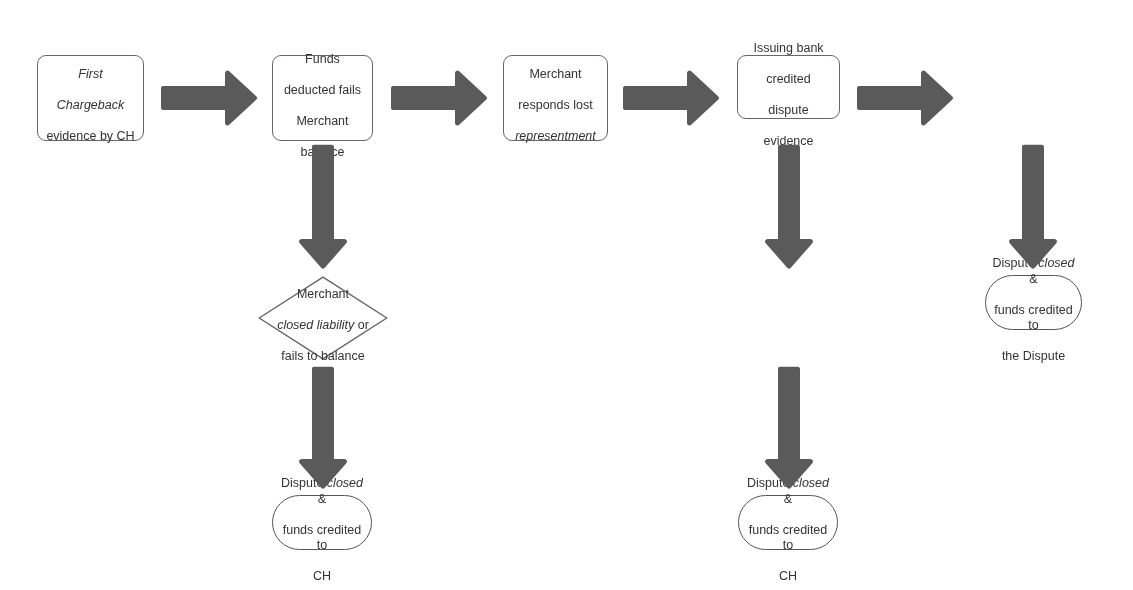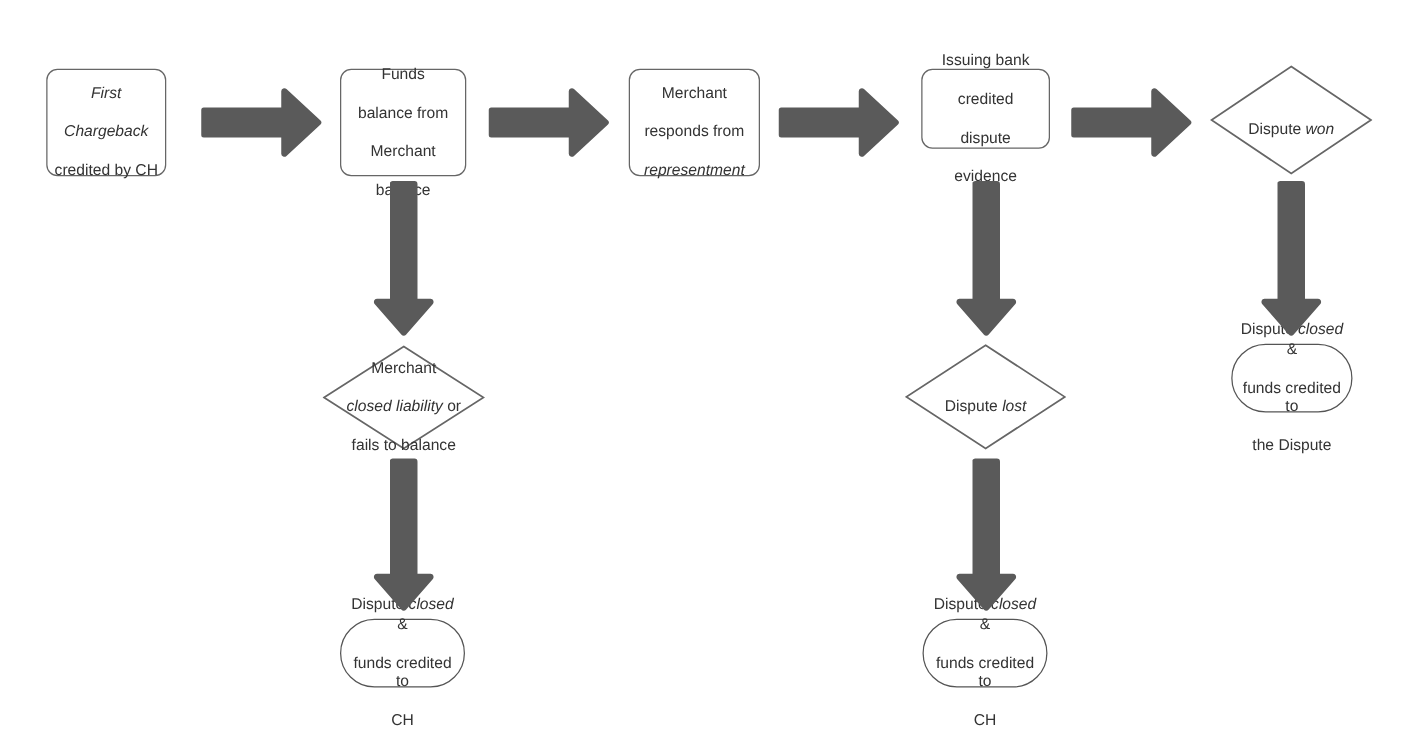--- a/index.html
+++ b/index.html
@@ -73,88 +73,68 @@
     position: absolute;
   }
   .arrow svg { display: block; }
   i, .it { font-style: italic; }
 </style>
 </head>
 <body>
 
 <div id="canvas">
 
-  <div class="node process" style="left:37px; top:55px; width:96px; height:86px;">
+  <div class="node process" style="left:37px; top:55px; width:107px; height:86px;">
     <span class="txt">
       <i>First</i><br>
       <i>Chargeback</i><br>
-      <span>credited by CH</span>
+      <span>evidence by CH</span>
     </span>
   </div>
 
   <div class="node process" style="left:272px; top:55px; width:101px; height:86px;">
     <span class="txt">
       <span>Funds</span><br>
-      <span>balance from</span><br>
+      <span>deducted fails</span><br>
       <span>Merchant</span><br>
       <span>balance</span>
     </span>
   </div>
 
   <div class="node process" style="left:503px; top:55px; width:105px; height:86px;">
     <span class="txt">
       <span>Merchant</span><br>
-      <span>responds from</span><br>
+      <span>responds lost</span><br>
       <i>representment</i>
     </span>
   </div>
 
   <div class="node process" style="left:737px; top:55px; width:103px; height:64px;">
     <span class="txt">
       <span>Issuing bank</span><br>
       <span>credited</span><br>
       <span>dispute</span><br>
       <span>evidence</span>
     </span>
   </div>
 
-  <div class="decision" style="left:968px; top:52px; width:130px; height:88px;">
-    <svg class="dia-shape" viewBox="0 0 130 88" preserveAspectRatio="none">
-      <polygon points="65,1.2 128.8,44 65,86.8 1.2,44" fill="#ffffff" stroke="#666666" stroke-width="1.4" vector-effect="non-scaling-stroke"></polygon>
-    </svg>
-    <div class="dia-label">
-      <span>
-        <span>Dispute </span><i>won</i>
-      </span>
-    </div>
-  </div>
 
   <div class="decision" style="left:258px; top:276px; width:130px; height:84px;">
     <svg class="dia-shape" viewBox="0 0 130 84" preserveAspectRatio="none">
       <polygon points="65,1.2 128.8,42 65,82.8 1.2,42" fill="#ffffff" stroke="#666666" stroke-width="1.4" vector-effect="non-scaling-stroke"></polygon>
     </svg>
     <div class="dia-label">
       <span>
         <span>Merchant</span><br>
         <i>closed liability</i><span> or</span><br>
         <span>fails to balance</span>
       </span>
     </div>
   </div>
 
-  <div class="decision" style="left:724px; top:275px; width:129px; height:85px;">
-    <svg class="dia-shape" viewBox="0 0 129 85" preserveAspectRatio="none">
-      <polygon points="64.5,1.2 127.8,42.5 64.5,83.8 1.2,42.5" fill="#ffffff" stroke="#666666" stroke-width="1.4" vector-effect="non-scaling-stroke"></polygon>
-    </svg>
-    <div class="dia-label">
-      <span>
-        <span>Dispute </span><i>lost</i>
-      </span>
-    </div>
-  </div>
 
   <div class="node terminator" style="left:985px; top:275px; width:97px; height:55px;">
     <span class="txt">
       <span>Dispute </span><i>closed</i><span> &amp;</span><br>
       <span>funds credited to</span><br>
       <span>the Dispute</span>
     </span>
   </div>
 
   <div class="node terminator" style="left:272px; top:495px; width:100px; height:55px;">

